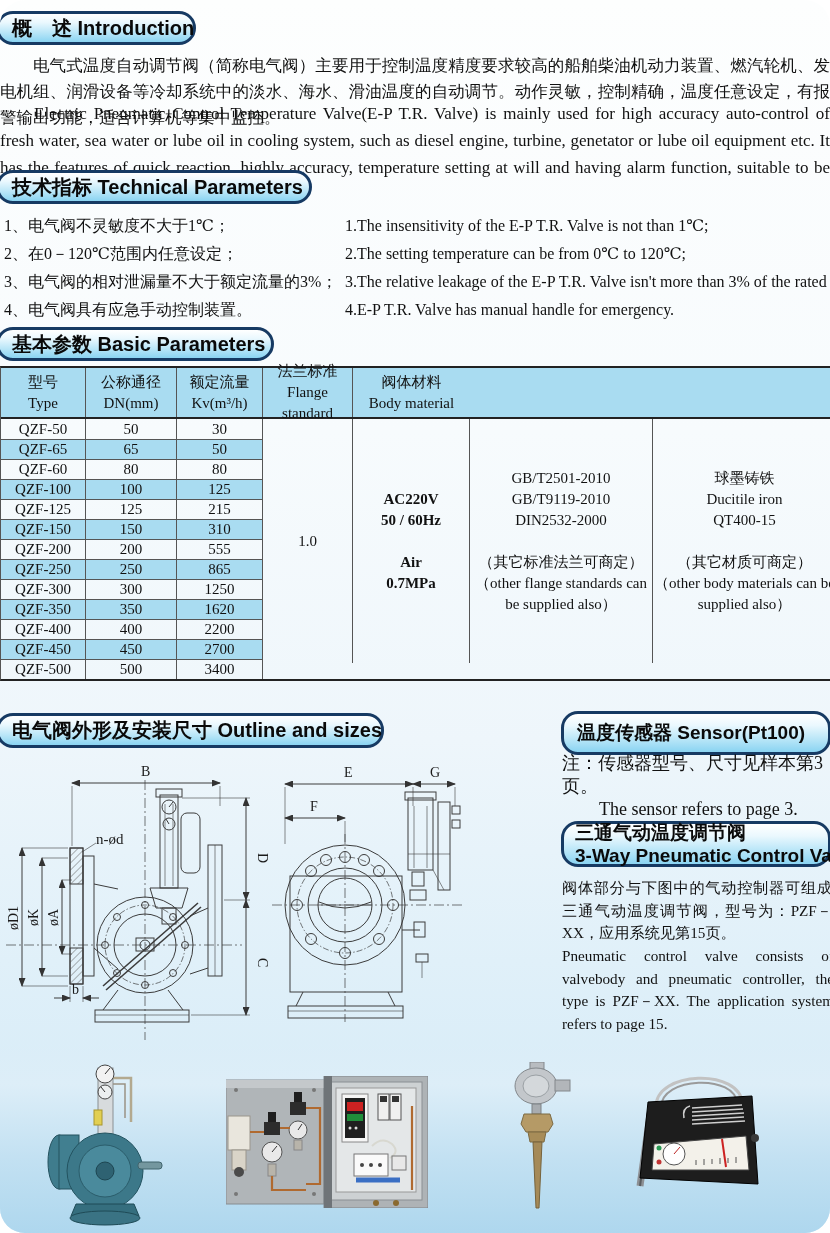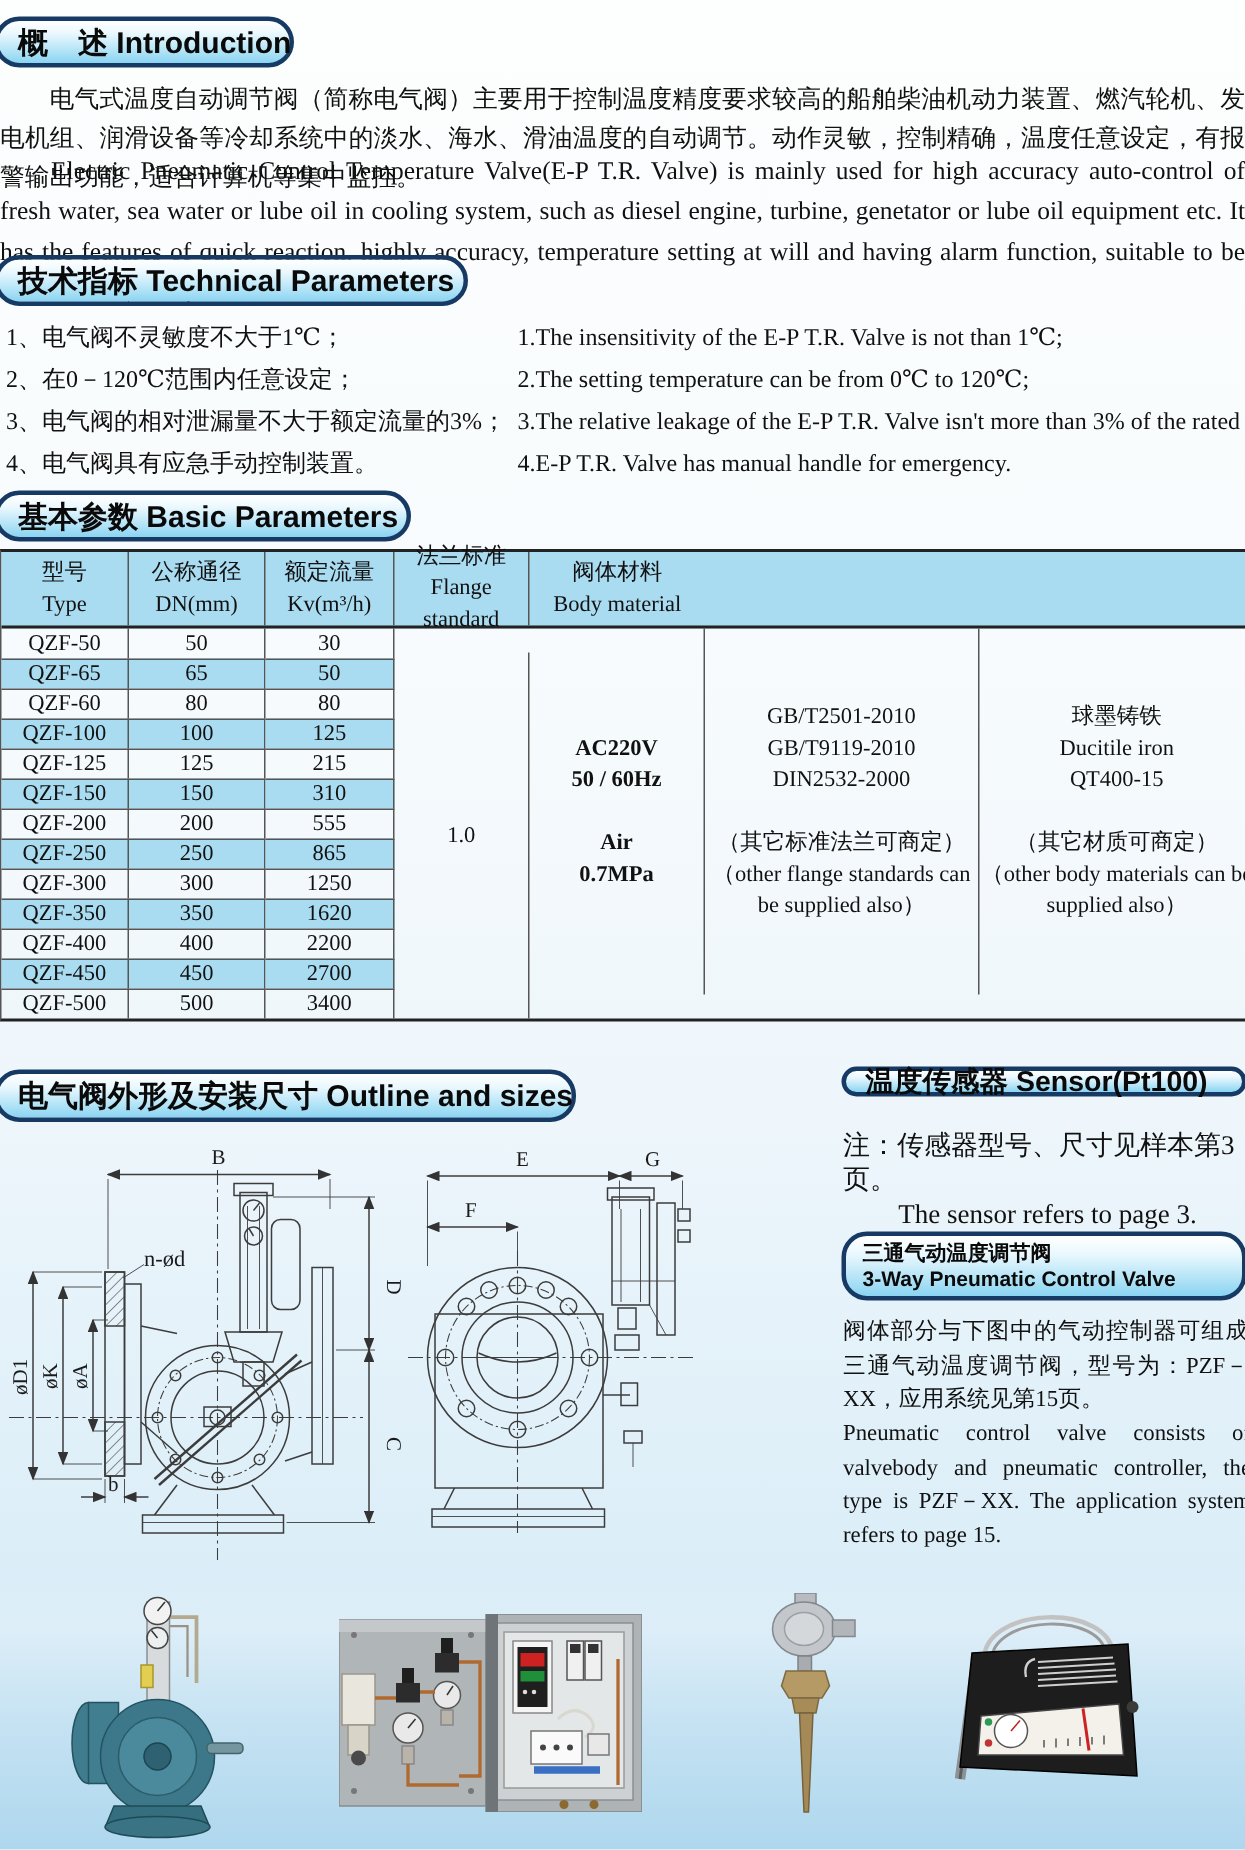--- a/index.html
+++ b/index.html
@@ -1,32 +1,32 @@
 <!DOCTYPE html>
 <html><head>
 <meta charset="utf-8">
 <style>
   html,body{margin:0;padding:0;}
   #page{
     position:relative;width:830px;height:1233px;overflow:hidden;
     background:linear-gradient(180deg,#fdfefe 0%,#f7fbfd 35%,#eef6fb 60%,#e0f0f9 78%,#cfe8f6 100%);
-    font-family:"Liberation Serif","DejaVu Serif",serif;color:#111;
+    font-family:"Liberation Serif","DejaVu Serif",serif;color:#111;border-radius:25px;
   }
   .abs{position:absolute;}
   
   .pill{
     position:absolute;box-sizing:border-box;
     border:3px solid #163a63;border-radius:17px;
     background:linear-gradient(180deg,#ffffff 0%,#eaf8fe 30%,#b4e4f7 70%,#8ad4f2 100%);
     display:flex;align-items:center;padding:0 13px;
     font-family:"Liberation Sans","DejaVu Sans",sans-serif;
     font-weight:bold;font-size:20px;color:#0a0a0a;white-space:nowrap;
   }
   .pill.two-line{flex-direction:column;align-items:flex-start;justify-content:center;
-    font-size:14px;line-height:1.22;padding:2px 11px;}
+    font-size:19px;line-height:1.22;padding:2px 11px;}
   .para{position:absolute;font-size:16.5px;line-height:26px;text-align:justify;}
   .indent{text-indent:2em;}
   .list{position:absolute;font-size:16px;line-height:28px;}
   .list div{white-space:nowrap;}
   
   #ptable{position:absolute;left:0;top:366px;width:836px;box-sizing:border-box;
     border-top:2px solid #222;border-bottom:2px solid #222;border-left:1px solid #555;
     font-size:15px;}
   .hrow{display:grid;grid-template-columns:85px 91px 86px 90px 117px 183px 1fr;
     background:#a9dcf1;border-bottom:2px solid #222;}
@@ -36,21 +36,21 @@
   .tbody{display:flex;}
   .lgrid{display:grid;grid-template-columns:85px 91px 86px;grid-auto-rows:20px;}
   .lgrid>div{border-right:1px solid #555;border-top:1px solid #555;
     display:flex;align-items:center;justify-content:center;}
   .lgrid>div:nth-child(-n+3){border-top:none;}
   .lgrid>div:nth-child(6n+4),.lgrid>div:nth-child(6n+5),.lgrid>div:nth-child(6n+6){background:#a9dcf1;}
   .mcell{box-sizing:border-box;border-right:1px solid #555;height:244px;
     display:flex;align-items:center;justify-content:center;text-align:center;
     white-space:pre-line;line-height:21px;}
   .mcell:last-child{border-right:none;}
-  .w-pn{width:90px;margin-top:16px;}.w-power{width:117px;font-weight:bold;}.w-flange{width:183px;}.w-body{flex:1;}
+  .w-pn{width:90px;}.w-power{width:117px;font-weight:bold;}.w-flange{width:183px;}.w-body{flex:1;}
   
   .note{position:absolute;font-size:18px;line-height:23px;}
   .note .en-line{padding-left:2.05em;}
   .jpara{position:absolute;font-size:15.2px;line-height:22.5px;text-align:justify;}
   
   svg text{font-family:"Liberation Serif","DejaVu Serif",serif;}
   #photo-strip{position:absolute;left:0;top:1042px;width:830px;height:191px;
     background:linear-gradient(180deg,rgba(230,243,250,0) 0%,#ddeef8 22%,#c3e1f2 60%,#aed7ee 100%);}
 </style>
 </head>
@@ -336,21 +336,21 @@
       <text x="18" y="174" transform="rotate(-90 18 174)">øD1</text>
       <text x="38" y="170" transform="rotate(-90 38 170)">øK</text>
       <text x="58" y="170" transform="rotate(-90 58 170)">øA</text>
       <text x="72" y="238">b</text>
       <text x="344" y="21">E</text>
       <text x="430" y="21">G</text>
       <text x="310" y="55">F</text>
     </g>
   </svg>
 
-  <div class="pill" style="left:561px;top:711px;width:270px;height:20px;font-size:19px;">
+  <div class="pill" style="left:561px;top:711px;width:270px;height:44px;font-size:19px;">
     <span>温度传感器 Sensor(Pt100)</span>
   </div>
   <div class="note" style="left:562px;top:752px;width:268px;">
     <div>注：传感器型号、尺寸见样本第3页。</div>
     <div class="en-line">The sensor refers to page 3.</div>
   </div>
 
   <div class="pill two-line" style="left:561px;top:821px;width:270px;height:46px;">
     <span>三通气动温度调节阀</span>
     <span>3-Way Pneumatic Control Valve</span>

